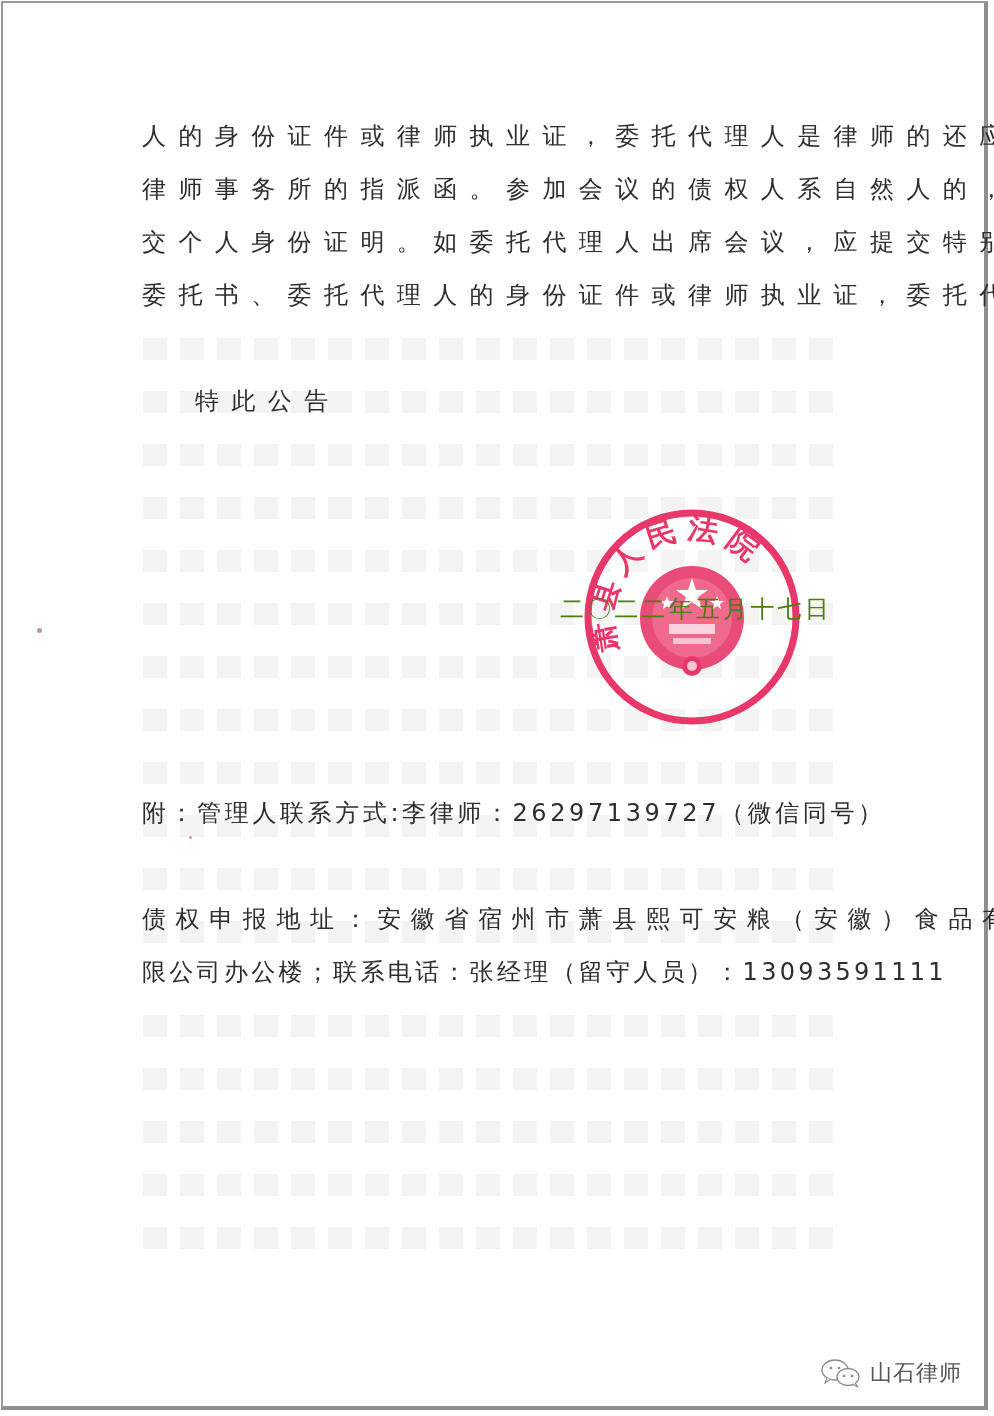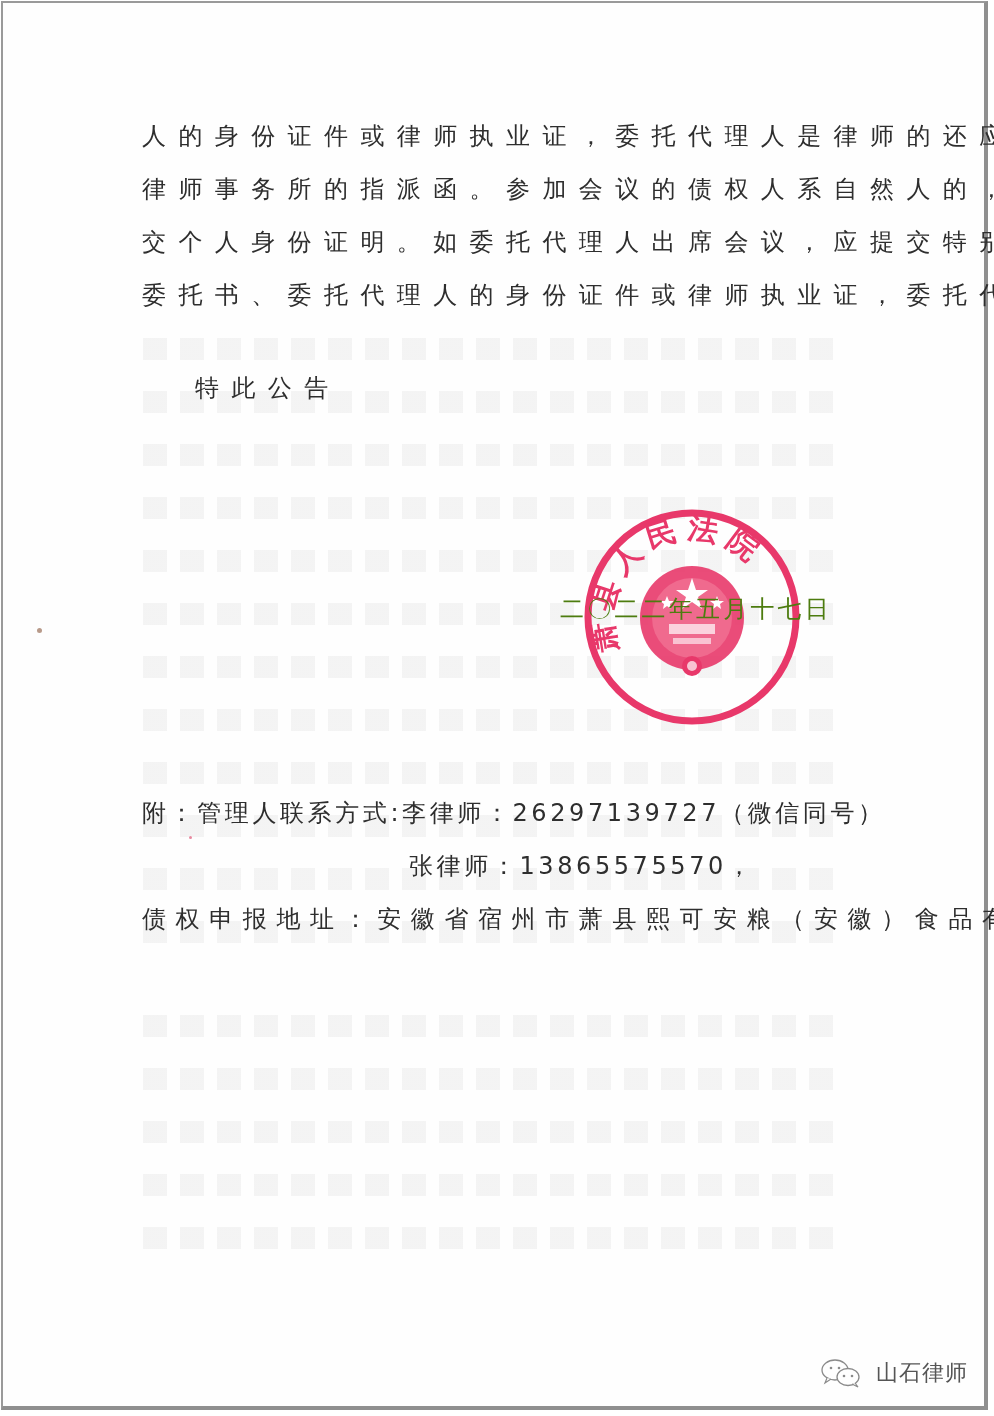--- a/index.html
+++ b/index.html
@@ -23,21 +23,21 @@
     }
     .stamp {
       position: absolute; left: 578px; top: 503px; width: 222px; height: 222px;
     }
     .date {
       position: absolute; left: 557px; top: 590px;
       font-family: "DejaVu Sans", "Liberation Sans", sans-serif;
       font-size: 24px; color: #4d7c0f; letter-spacing: 3.2px; white-space: nowrap;
     }
     .watermark {
-      position: absolute; left: 820px; top: 1358px; display: flex; align-items: center; gap: 12px;
+      position: absolute; left: 820px; top: 1358px; display: flex; align-items: center; gap: 6px;
     }
     .watermark-text {
       font-family: "DejaVu Sans", "Liberation Sans", sans-serif;
       font-size: 22px; color: #555; letter-spacing: 1px;
     }
     .speck { position: absolute; width: 5px; height: 5px; border-radius: 50%; background: #b89a8a; }
   </style>
 </head>
 <body>
 
@@ -58,21 +58,21 @@
   <div class="bleed" style="top:1012px;"></div>
   <div class="bleed" style="top:1065px;"></div>
   <div class="bleed" style="top:1118px;"></div>
   <div class="bleed" style="top:1171px;"></div>
   <div class="bleed" style="top:1224px;"></div>
 
   <div class="line" style="top:118px;">人的身份证件或律师执业证，委托代理人是律师的还应提交</div>
   <div class="line" style="top:171px;">律师事务所的指派函。参加会议的债权人系自然人的，应提</div>
   <div class="line" style="top:224px;">交个人身份证明。如委托代理人出席会议，应提交特别授权</div>
   <div class="line" style="top:277px;">委托书、委托代理人的身份证件或律师执业证，委托代理人</div>
-  <div class="line" style="top:370px; left:192px;">特此公告</div>
+  <div class="line" style="top:383px; left:192px;">特此公告</div>
 
   <svg class="stamp" viewBox="0 0 222 222">
     <circle cx="111" cy="111" r="104" fill="none" stroke="#e8386a" stroke-width="7"></circle>
     <defs>
       <path id="sealArc" d="M 40 150 A 80 80 0 1 1 182 150"></path>
     </defs>
     <text font-family="DejaVu Sans, sans-serif" font-size="30" font-weight="bold" fill="#e8386a" letter-spacing="8">
       <textPath href="#sealArc" startOffset="2%">萧县人民法院</textPath>
     </text>
     <g>
@@ -84,22 +84,22 @@
       <rect x="88" y="118" width="46" height="10" fill="#fff" opacity="0.7"></rect>
       <rect x="92" y="132" width="38" height="6" fill="#fff" opacity="0.6"></rect>
       <circle cx="111" cy="160" r="10" fill="#e8386a"></circle>
       <circle cx="111" cy="160" r="5" fill="#fff" opacity="0.7"></circle>
     </g>
   </svg>
 
   <div class="date">二〇二二年五月十七日</div>
 
   <div class="line" style="top:795px; letter-spacing:3.6px;">附：管理人联系方式:李律师：26297139727（微信同号）</div>
-  <div class="line" style="top:848px; left:406px; letter-spacing:3.6px;">张律师：13865575570，</div>
   <div class="line" style="top:901px; letter-spacing:9.6px;">债权申报地址：安徽省宿州市萧县熙可安粮（安徽）食品有</div>
+  <div class="line" style="top:954px; letter-spacing:3.3px;">限公司办公楼；联系电话：张经理（留守人员）：13093591111</div>
 
   <div class="speck" style="left:34px; top:625px;"></div>
   <div class="speck" style="left:186px; top:833px; width:3px; height:3px; background:#e88aa0;"></div>
 </div>
 
 <div class="watermark">
   <svg width="44" height="30" viewBox="0 0 44 30">
     <ellipse cx="15" cy="12" rx="13" ry="10" fill="none" stroke="#8a8a8a" stroke-width="1.3"></ellipse>
     <path d="M7 20 L5 25 L11 21" fill="#fff" stroke="#8a8a8a" stroke-width="1.2"></path>
     <circle cx="11" cy="10" r="1.3" fill="#8a8a8a"></circle>

